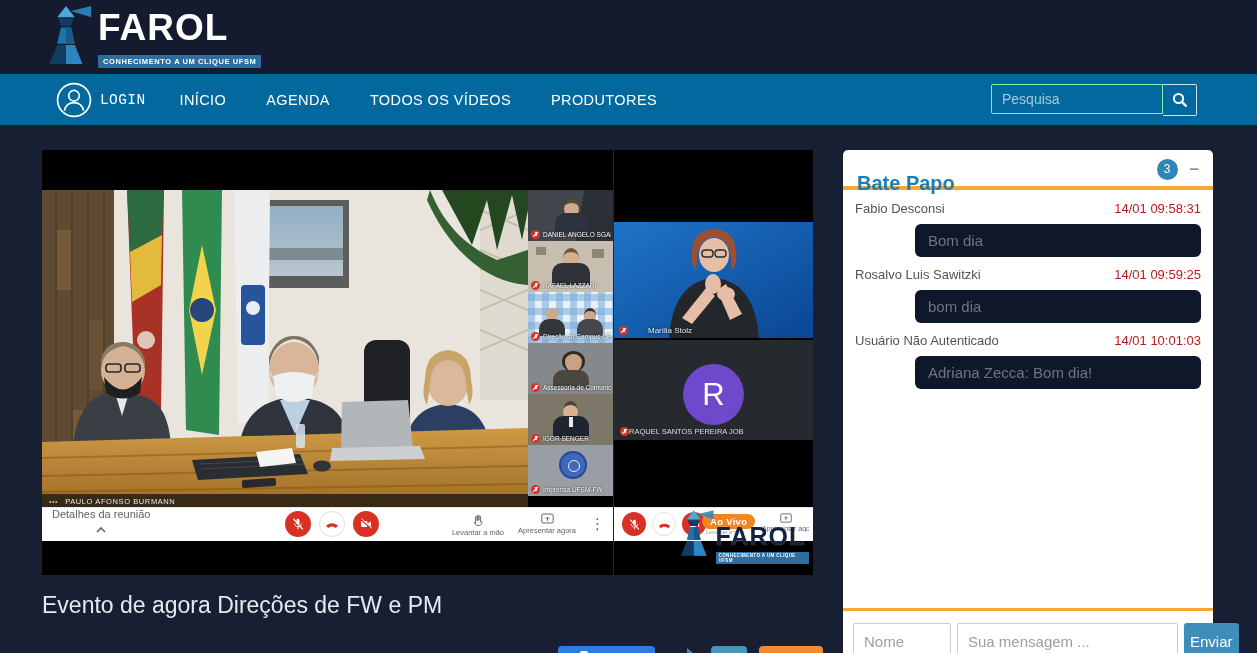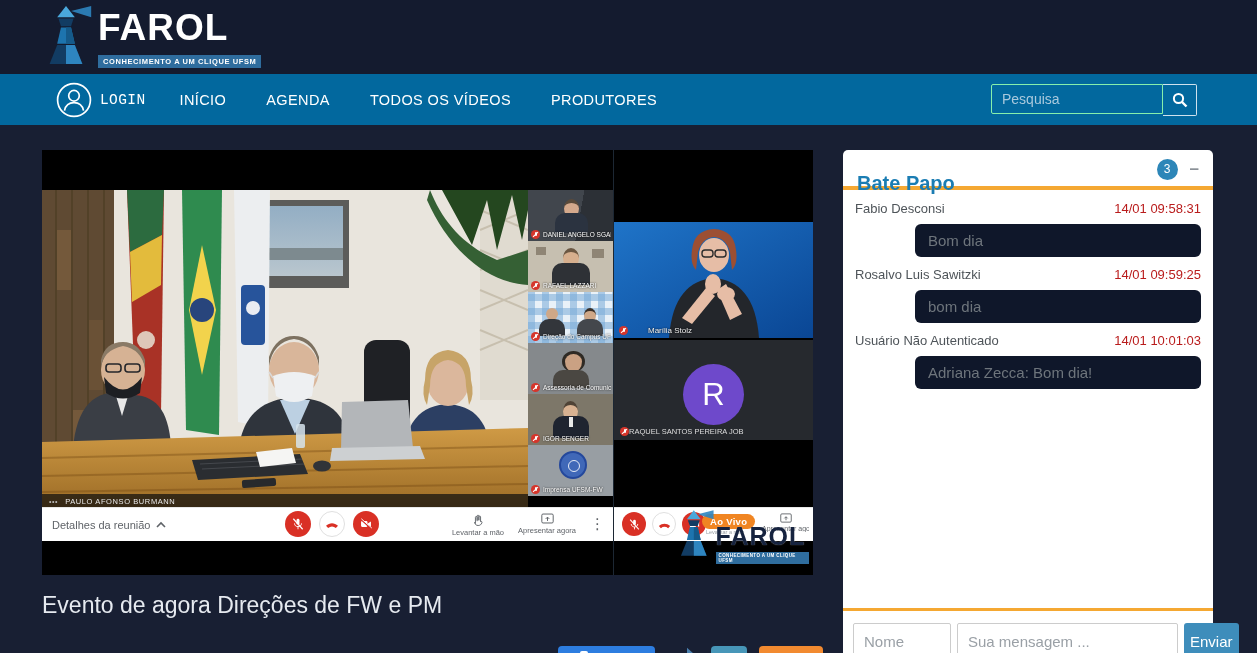--- a/index.html
+++ b/index.html
@@ -54,21 +54,21 @@
   .t4{background:#7d7769;}
   .t5{background:#989ea3;}
   .logo-badge{position:absolute;left:31px;top:6px;width:24px;height:24px;border-radius:50%;
     background:#4068b8;border:2px solid #24489c;}
   .logo-badge::before{content:"";position:absolute;left:7px;top:7px;width:10px;height:10px;border-radius:50%;
     border:1.5px solid rgba(255,255,255,.85);}
   .deco{position:absolute;}
 
   .ctrlbar{position:absolute;left:0;top:357px;width:571px;height:33px;background:#fff;border-top:1px solid #e8e8e8;}
   .ctrl-left{position:absolute;left:10px;top:0;height:33px;display:flex;align-items:center;gap:6px;
-    color:#5f6368;font-size:11px;cursor:pointer;}
+    color:#5f6368;font-size:11px;cursor:pointer;flex-direction:column;}
   .ctrl-center{position:absolute;left:243px;top:3px;display:flex;gap:8px;}
   .cbtn{width:26px;height:26px;border-radius:50%;display:flex;align-items:center;justify-content:center;cursor:pointer;}
   .cbtn.red{background:#d93025;}
   .cbtn.white{background:#fff;border:1px solid #e0e0e0;box-sizing:border-box;}
   .ctrl-right{position:absolute;right:8px;top:2px;display:flex;align-items:flex-start;gap:14px;}
   .stackbtn{display:flex;flex-direction:column;align-items:center;color:#5f6368;font-size:7.5px;gap:2px;
     padding-top:3px;cursor:pointer;white-space:nowrap;}
   .dots-v{color:#5f6368;font-size:15px;padding-top:5px;cursor:pointer;}
 
   .meet-right{position:absolute;left:571px;top:0;width:200px;height:425px;border-left:1px solid #1c2733;box-sizing:border-box;}

